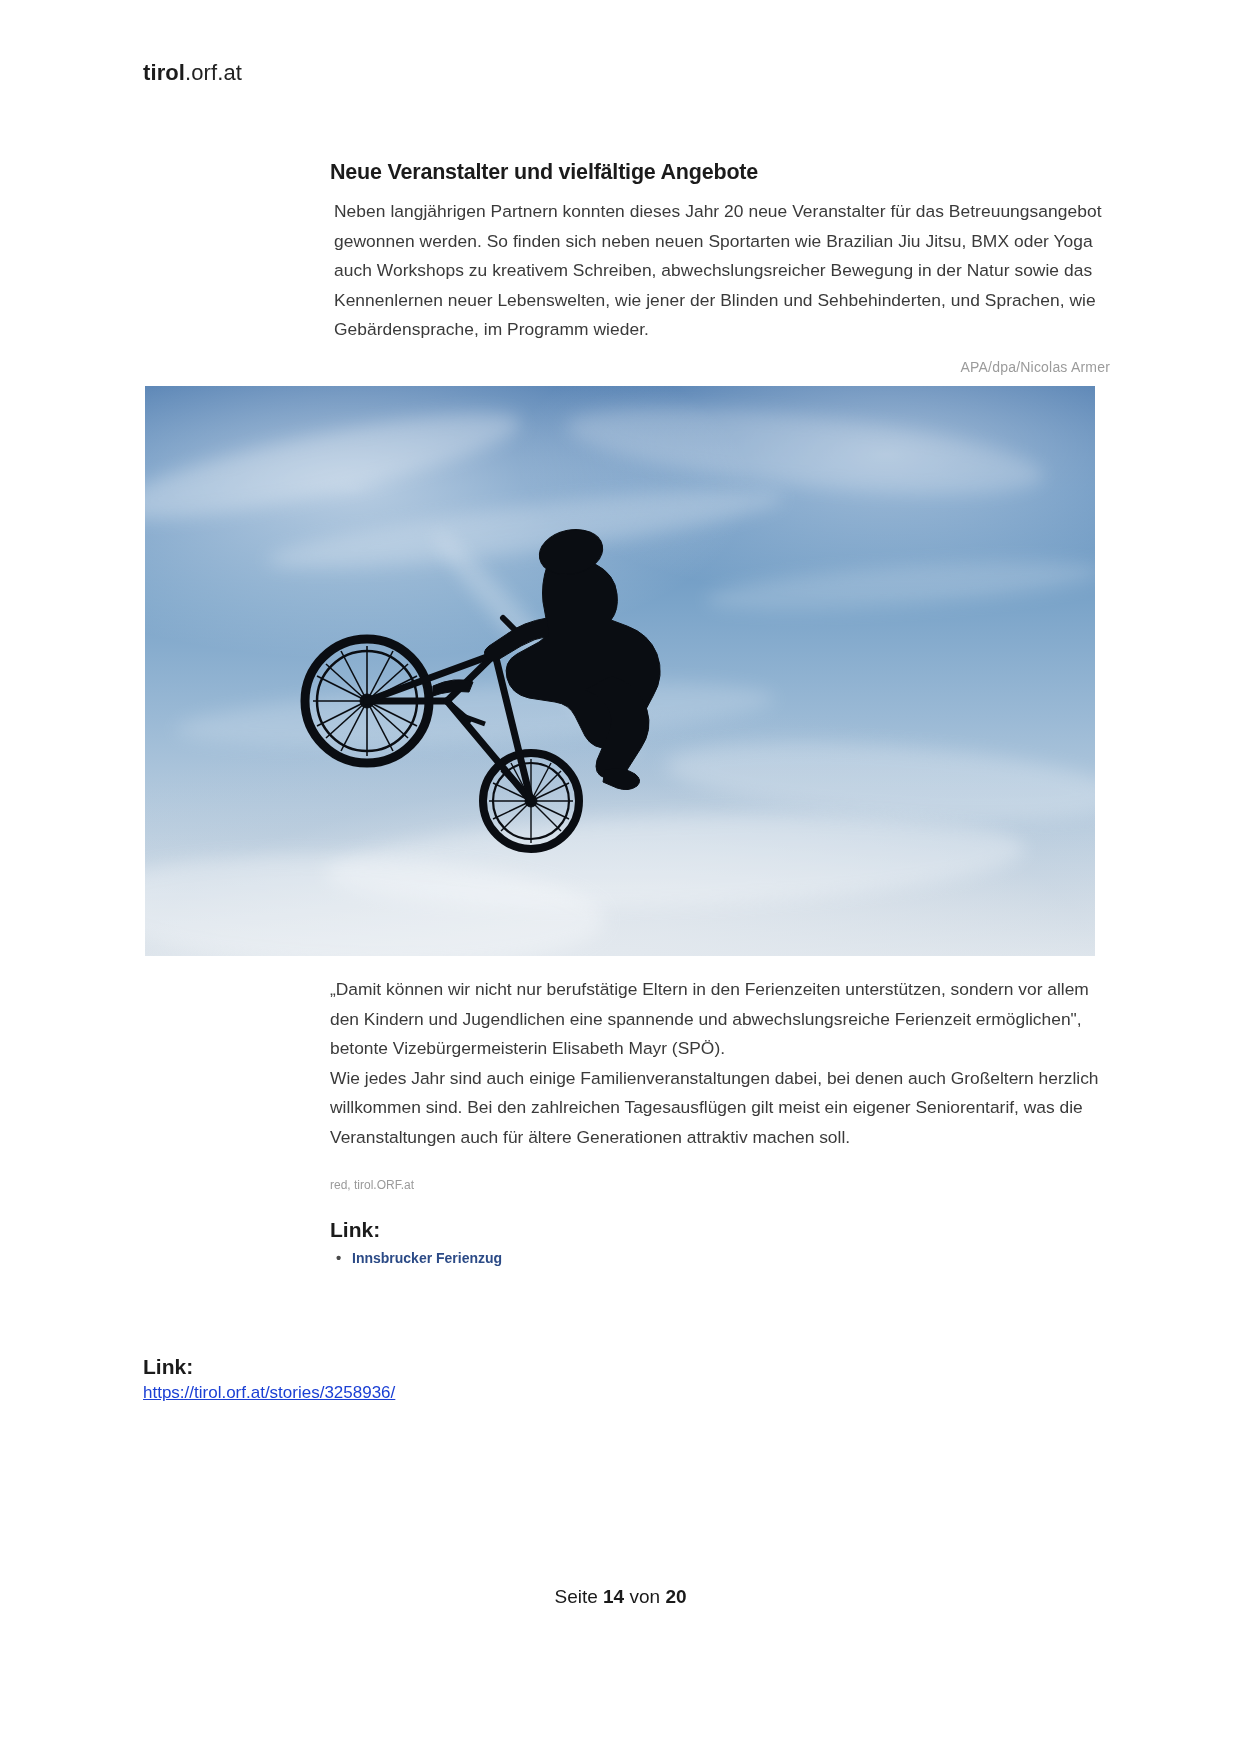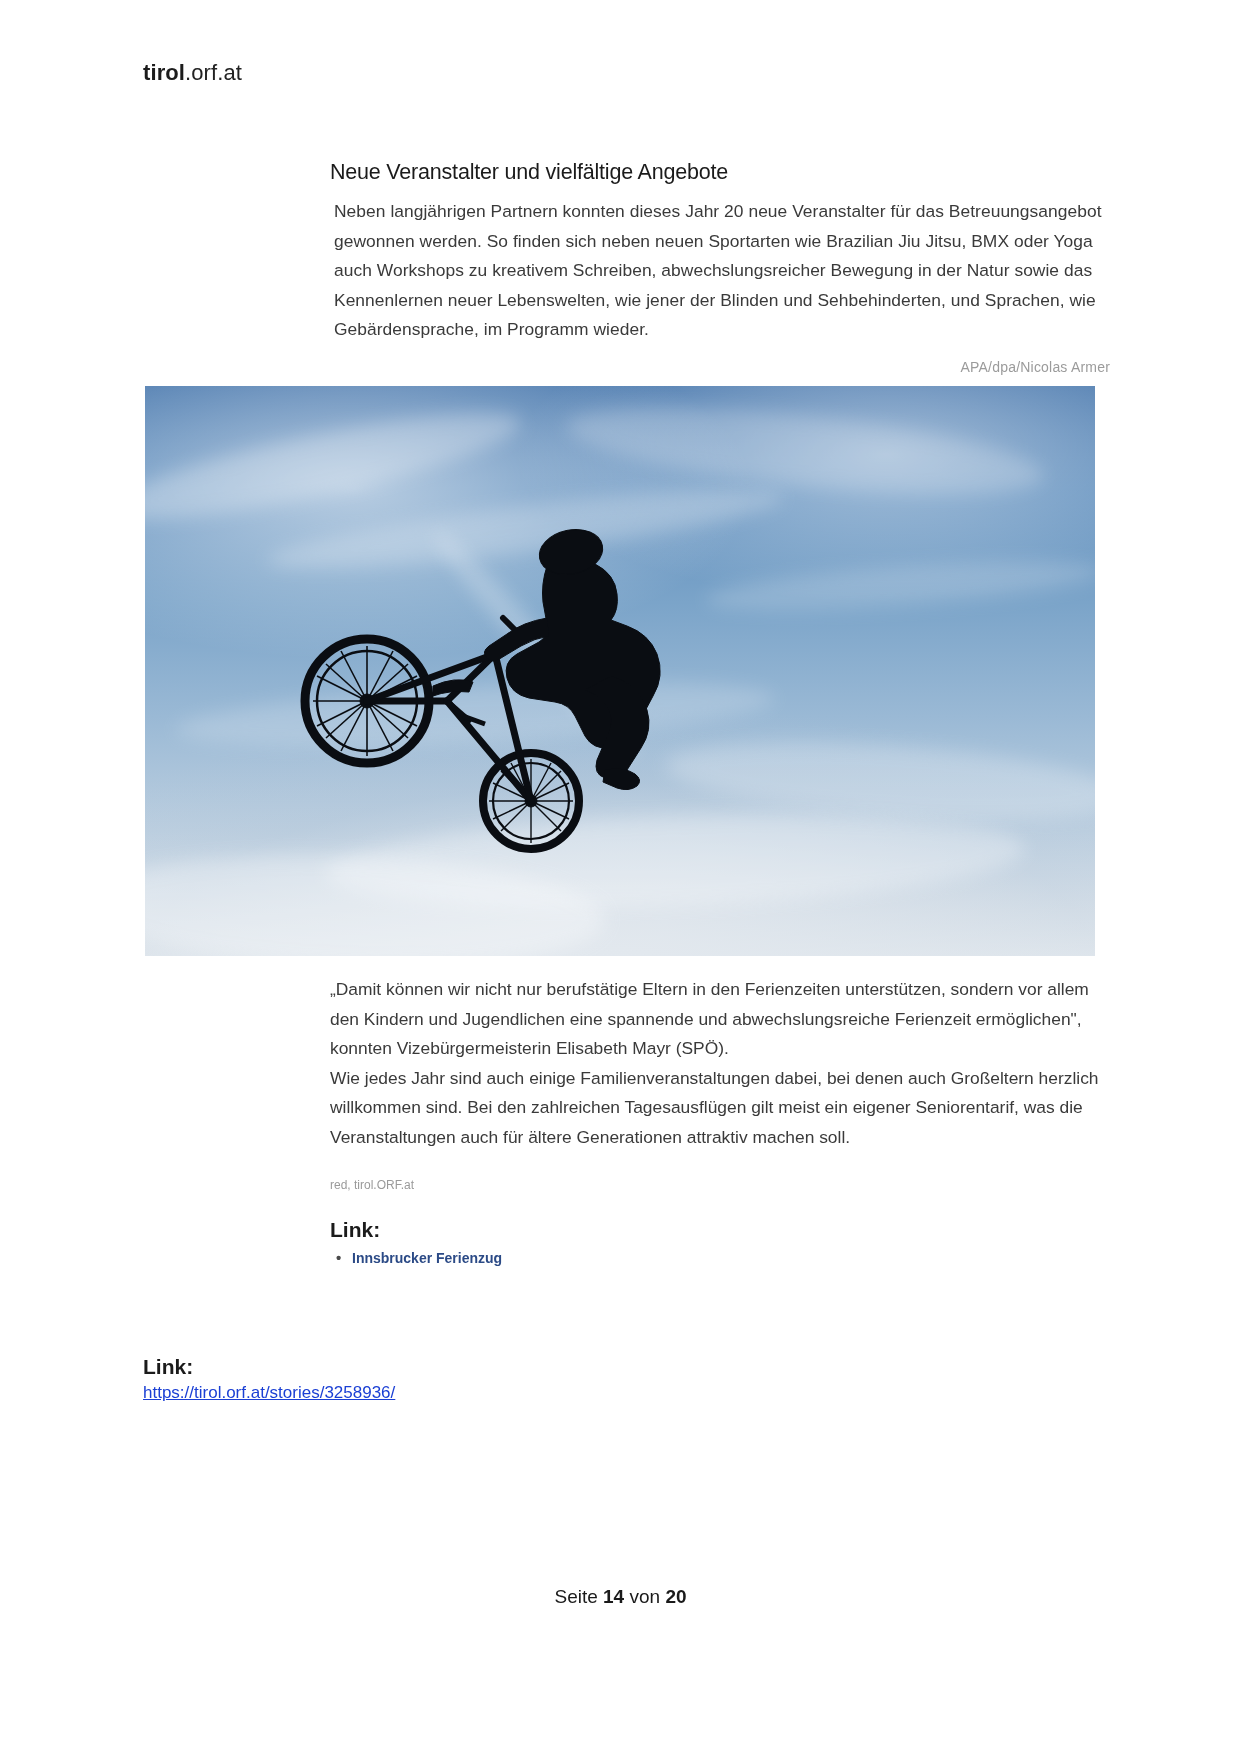--- a/index.html
+++ b/index.html
@@ -39,21 +39,21 @@
   .article {
     position: absolute;
     left: 330px;
     top: 160px;
     width: 780px;
   }
 
   .article h2 {
     margin: 0 0 12px 0;
     font-size: 21.5px;
-    font-weight: normal;
+    font-weight: bold;
     color: #1b1b1b;
     letter-spacing: -0.2px;
   }
 
   .article p.body {
     margin: 4px;
     font-size: 17.4px;
     line-height: 29.5px;
     color: #3a3a3a;
     font-weight: 400;
@@ -305,21 +305,21 @@
         <path d="M252 92 q-24 4 -40 16 l-18 12 q-8 6 -2 12 q6 6 14 0 l20 -12 q14 -8 28 -10 z"></path>
 
         <path d="M316 150 q28 8 36 34 q6 20 -6 38 l-14 22 q-8 12 -22 8 q-12 -4 -8 -18 l12 -28 q6 -16 -4 -28 q-8 -10 -20 -14 z"></path>
 
         <path d="M310 244 q18 -4 30 4 q8 6 2 12 q-8 6 -20 2 l-14 -6 z"></path>
       </g>
     </svg>
   </div>
 
   <div class="article-lower">
-    <p>„Damit können wir nicht nur berufstätige Eltern in den Ferienzeiten unterstützen, sondern vor allem den Kindern und Jugendlichen eine spannende und abwechslungsreiche Ferienzeit ermöglichen", konnten Vizebürgermeisterin Elisabeth Mayr (SPÖ).</p>
+    <p>„Damit können wir nicht nur berufstätige Eltern in den Ferienzeiten unterstützen, sondern vor allem den Kindern und Jugendlichen eine spannende und abwechslungsreiche Ferienzeit ermöglichen", betonte Vizebürgermeisterin Elisabeth Mayr (SPÖ).</p>
     <p>Wie jedes Jahr sind auch einige Familienveranstaltungen dabei, bei denen auch Großeltern herzlich willkommen sind. Bei den zahlreichen Tagesausflügen gilt meist ein eigener Seniorentarif, was die Veranstaltungen auch für ältere Generationen attraktiv machen soll.</p>
     <div class="byline">red, tirol.ORF.at</div>
     <div class="link-head">Link:</div>
     <ul class="link-list">
       <li><span>Innsbrucker Ferienzug</span></li>
     </ul>
   </div>
 
   <div class="bottom-link">
     <div class="lbl">Link:</div>

